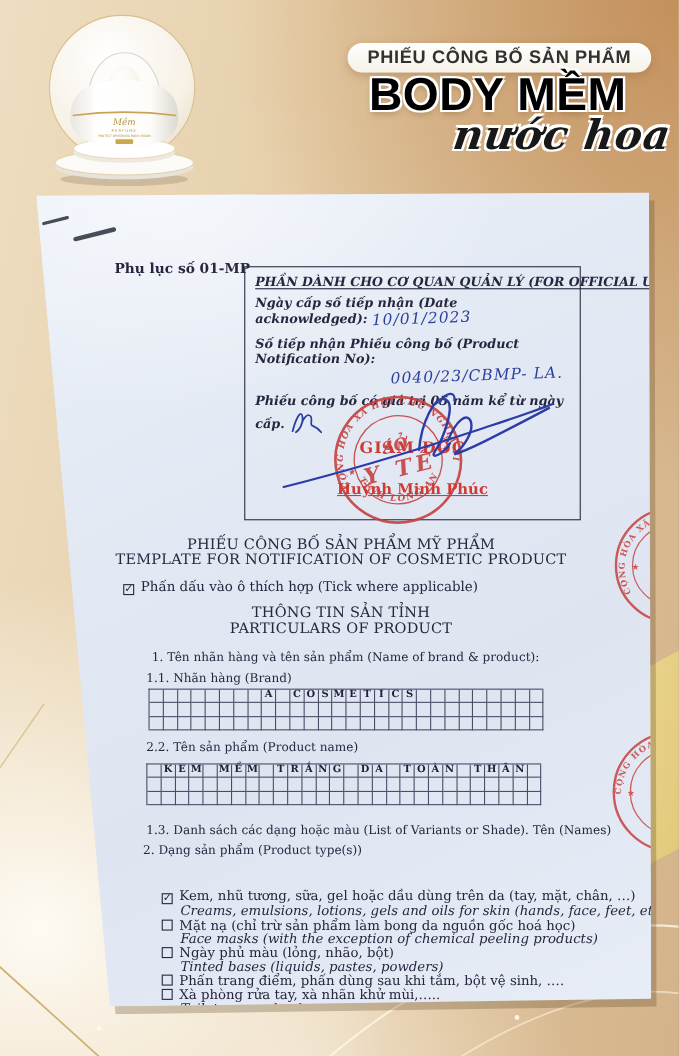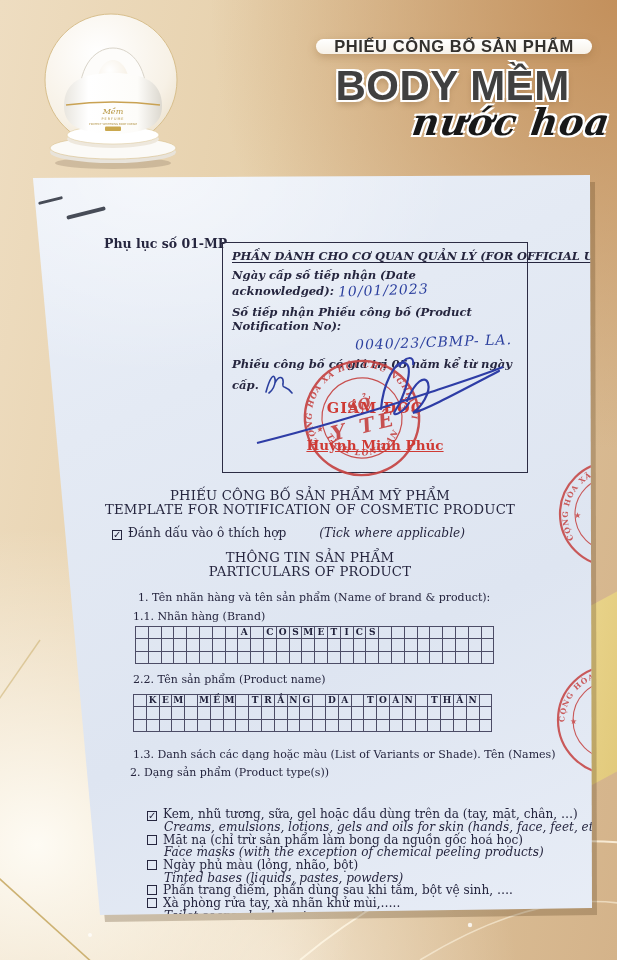--- a/index.html
+++ b/index.html
@@ -11,28 +11,28 @@
       radial-gradient(90% 55% at 6% 88%, rgba(255,253,247,.95), rgba(255,253,247,0) 60%),
       radial-gradient(60% 40% at 45% 102%, rgba(255,250,240,.55), rgba(255,250,240,0) 65%),
       radial-gradient(120% 85% at 100% 0%, #c3905c 0%, rgba(195,144,92,0) 55%),
       linear-gradient(100deg,#eeddc1 0%,#e6d0ab 38%,#dcc098 70%,#d4b38a 100%);}
   .bg-decor{position:absolute;inset:0;pointer-events:none;}
   .gold-wedge{position:absolute;left:585px;top:598px;width:40px;height:180px;
     background:linear-gradient(100deg,#ecd98a,#e3cc77);transform:skewY(-28deg);opacity:.85;}
   
   .banner{position:absolute;left:0;top:0;width:617px;height:175px;}
   .jar{position:absolute;left:16px;top:6px;}
-  .pill{position:absolute;left:316px;top:39px;width:276px;height:15px;border-radius:14px;
+  .pill{position:absolute;left:316px;top:39px;width:276px;height:27px;border-radius:14px;
     background:linear-gradient(180deg,#ffffff,#f6f1e8);box-shadow:0 3px 9px rgba(140,100,55,.35);
     display:flex;align-items:center;justify-content:center;
     font-family:"Liberation Sans","DejaVu Sans",sans-serif;font-size:16.5px;font-weight:600;
     color:#33312e;letter-spacing:.6px;white-space:nowrap;}
   .banner-title{position:absolute;left:300px;top:62px;width:305px;text-align:center;
     font-family:"Liberation Sans","DejaVu Sans",sans-serif;font-weight:900;font-size:42px;
-    color:#404040;letter-spacing:.5px;white-space:nowrap;
+    color:#000000;letter-spacing:.5px;white-space:nowrap;
     text-shadow:-2px -2px 0 #fff,2px -2px 0 #fff,-2px 2px 0 #fff,2px 2px 0 #fff,0 4px 6px rgba(120,85,45,.4);}
   .banner-sub{position:absolute;left:330px;top:100px;width:280px;text-align:right;
     font-family:"DejaVu Serif",serif;font-style:italic;font-weight:700;font-size:37px;
     color:#181818;transform:skewX(-8deg);letter-spacing:1px;white-space:nowrap;
     text-shadow:-2px -2px 0 #fff,2px -2px 0 #fff,-2px 2px 0 #fff,2px 2px 0 #fff;}
   
   .paper-shadow{position:absolute;inset:0;
     clip-path:polygon(33px 178px,590px 175px,592px 908px,100px 915px);
     background:rgba(90,64,34,.28);filter:blur(7px);transform:translate(5px,7px);}
   .paper{position:absolute;inset:0;
@@ -59,21 +59,21 @@
   .stamp{position:absolute;left:76px;top:112px;transform:rotate(-14deg);opacity:.9;}
   .dname{position:absolute;left:0;top:194px;width:100%;text-align:center;color:#cf3a34;
     font-style:normal;font-weight:700;font-size:13.5px;text-decoration:underline;}
   .initials{display:inline-block;vertical-align:-6px;margin-left:4px;}
   
   .t-center{position:absolute;left:85px;width:450px;text-align:center;font-weight:400;
     font-size:13.2px;letter-spacing:.2px;white-space:nowrap;}
   .tickline{position:absolute;left:112px;top:526px;font-size:12.2px;}
   .cb{display:inline-block;width:10px;height:10px;border:1.3px solid #26263f;box-sizing:border-box;
     font-size:10px;line-height:8px;text-align:center;vertical-align:-1px;margin-right:6px;font-style:normal;}
-  .it{font-style:italic;margin-left:29px;}
+  .it{}
   .label{position:absolute;font-size:11px;white-space:nowrap;}
   
   .grid{position:absolute;border-left:1px solid #4c4c66;border-top:1px solid #4c4c66;}
   .grow{display:flex;}
   .gcell{width:11.8px;height:11.3px;border-right:1px solid #4c4c66;border-bottom:1px solid #4c4c66;
     font-size:9px;font-weight:700;text-align:center;line-height:11px;color:#20203a;}
   
   .plist{position:absolute;left:147px;top:808px;width:420px;}
   .pt-vi{font-size:12.1px;line-height:12.8px;white-space:nowrap;}
   .pt-en{font-size:12.1px;line-height:12.6px;font-style:italic;margin:0 0 0 17px;white-space:nowrap;}
@@ -182,24 +182,24 @@
         <path d="M146,16 C152,5 162,4 160,14" fill="none" stroke="#2e3da6" stroke-width="2"></path>
       </svg>
 
       <div class="dname">Huỳnh Minh Phúc</div>
     </div>
 
     <div class="t-center" style="top:488px">PHIẾU CÔNG BỐ SẢN PHẨM MỸ PHẨM</div>
     <div class="t-center" style="top:502px">TEMPLATE FOR NOTIFICATION OF COSMETIC PRODUCT</div>
 
     <div class="tickline">
-      <span class="cb">✓</span><span>Đánh dấu vào ô thích hợp </span><span class="it">(Tick where applicable)</span>
+      <span class="cb">✓</span><span>Phấn dấu vào ô thích hợp </span><span class="it">(Tick where applicable)</span>
     </div>
 
-    <div class="t-center" style="top:550px">THÔNG TIN SẢN PHẨM</div>
+    <div class="t-center" style="top:550px">THÔNG TIN SẢN TỈNH</div>
     <div class="t-center" style="top:564px">PARTICULARS OF PRODUCT</div>
 
     <div class="label" style="left:138px;top:591px">1. Tên nhãn hàng và tên sản phẩm (Name of brand &amp; product):</div>
     <div class="label" style="left:133px;top:610px">1.1. Nhãn hàng (Brand)</div>
     <div class="grid" style="left:135px;top:626px">
         <div class="grow">
           <div class="gcell"></div>
           <div class="gcell"></div>
           <div class="gcell"></div>
           <div class="gcell"></div>

